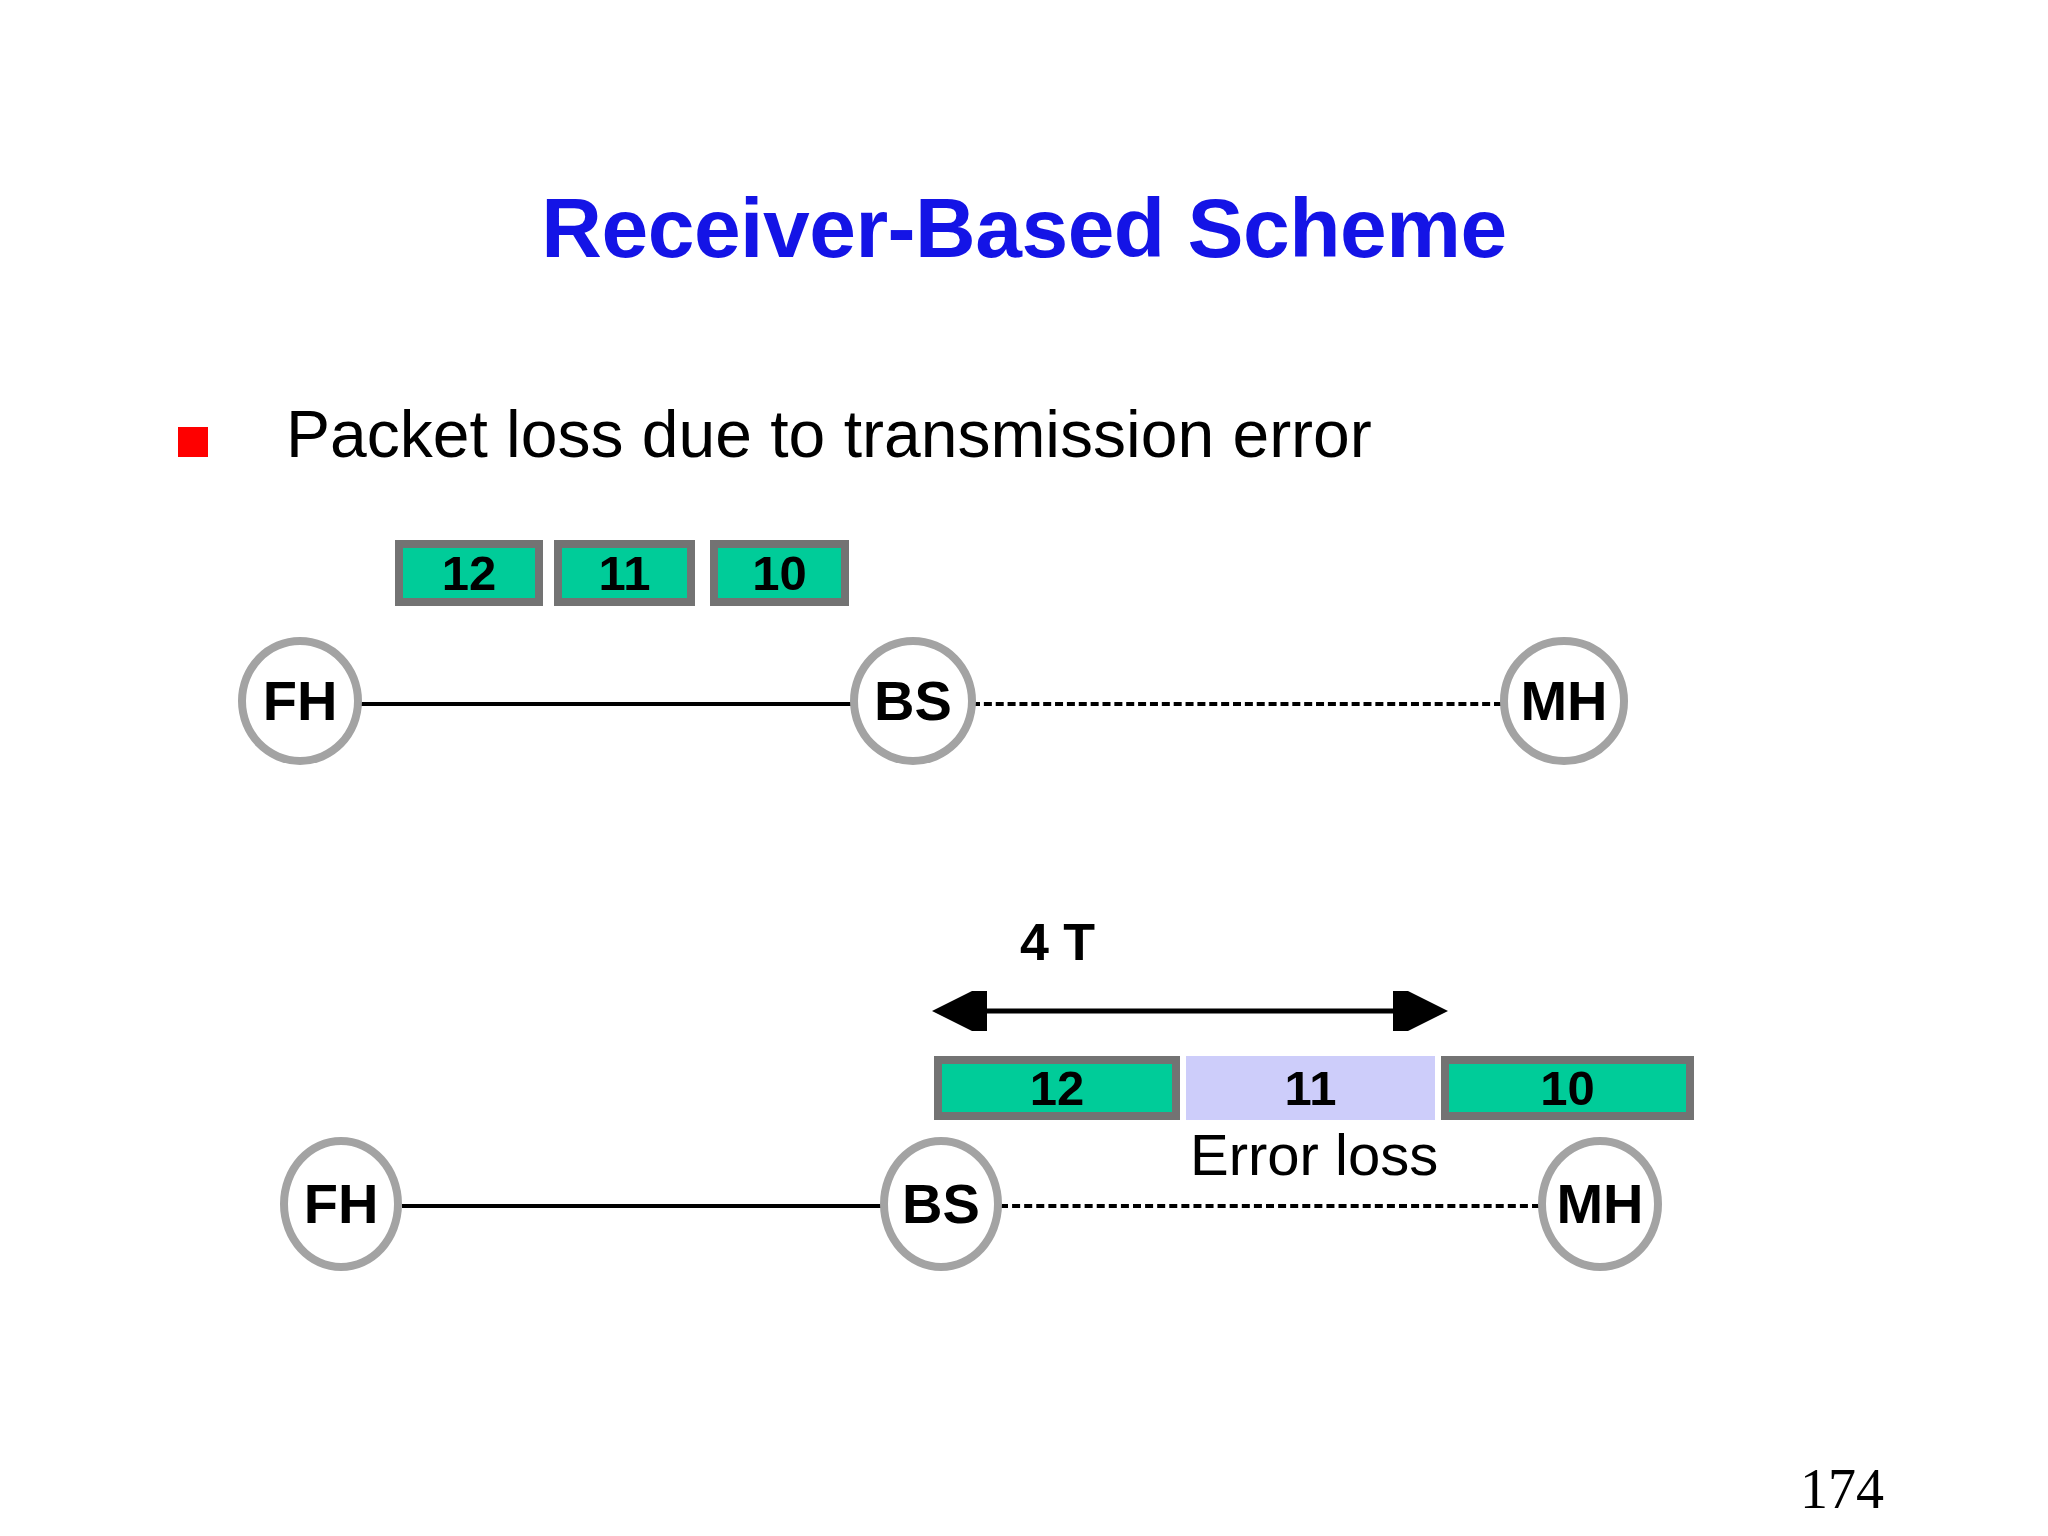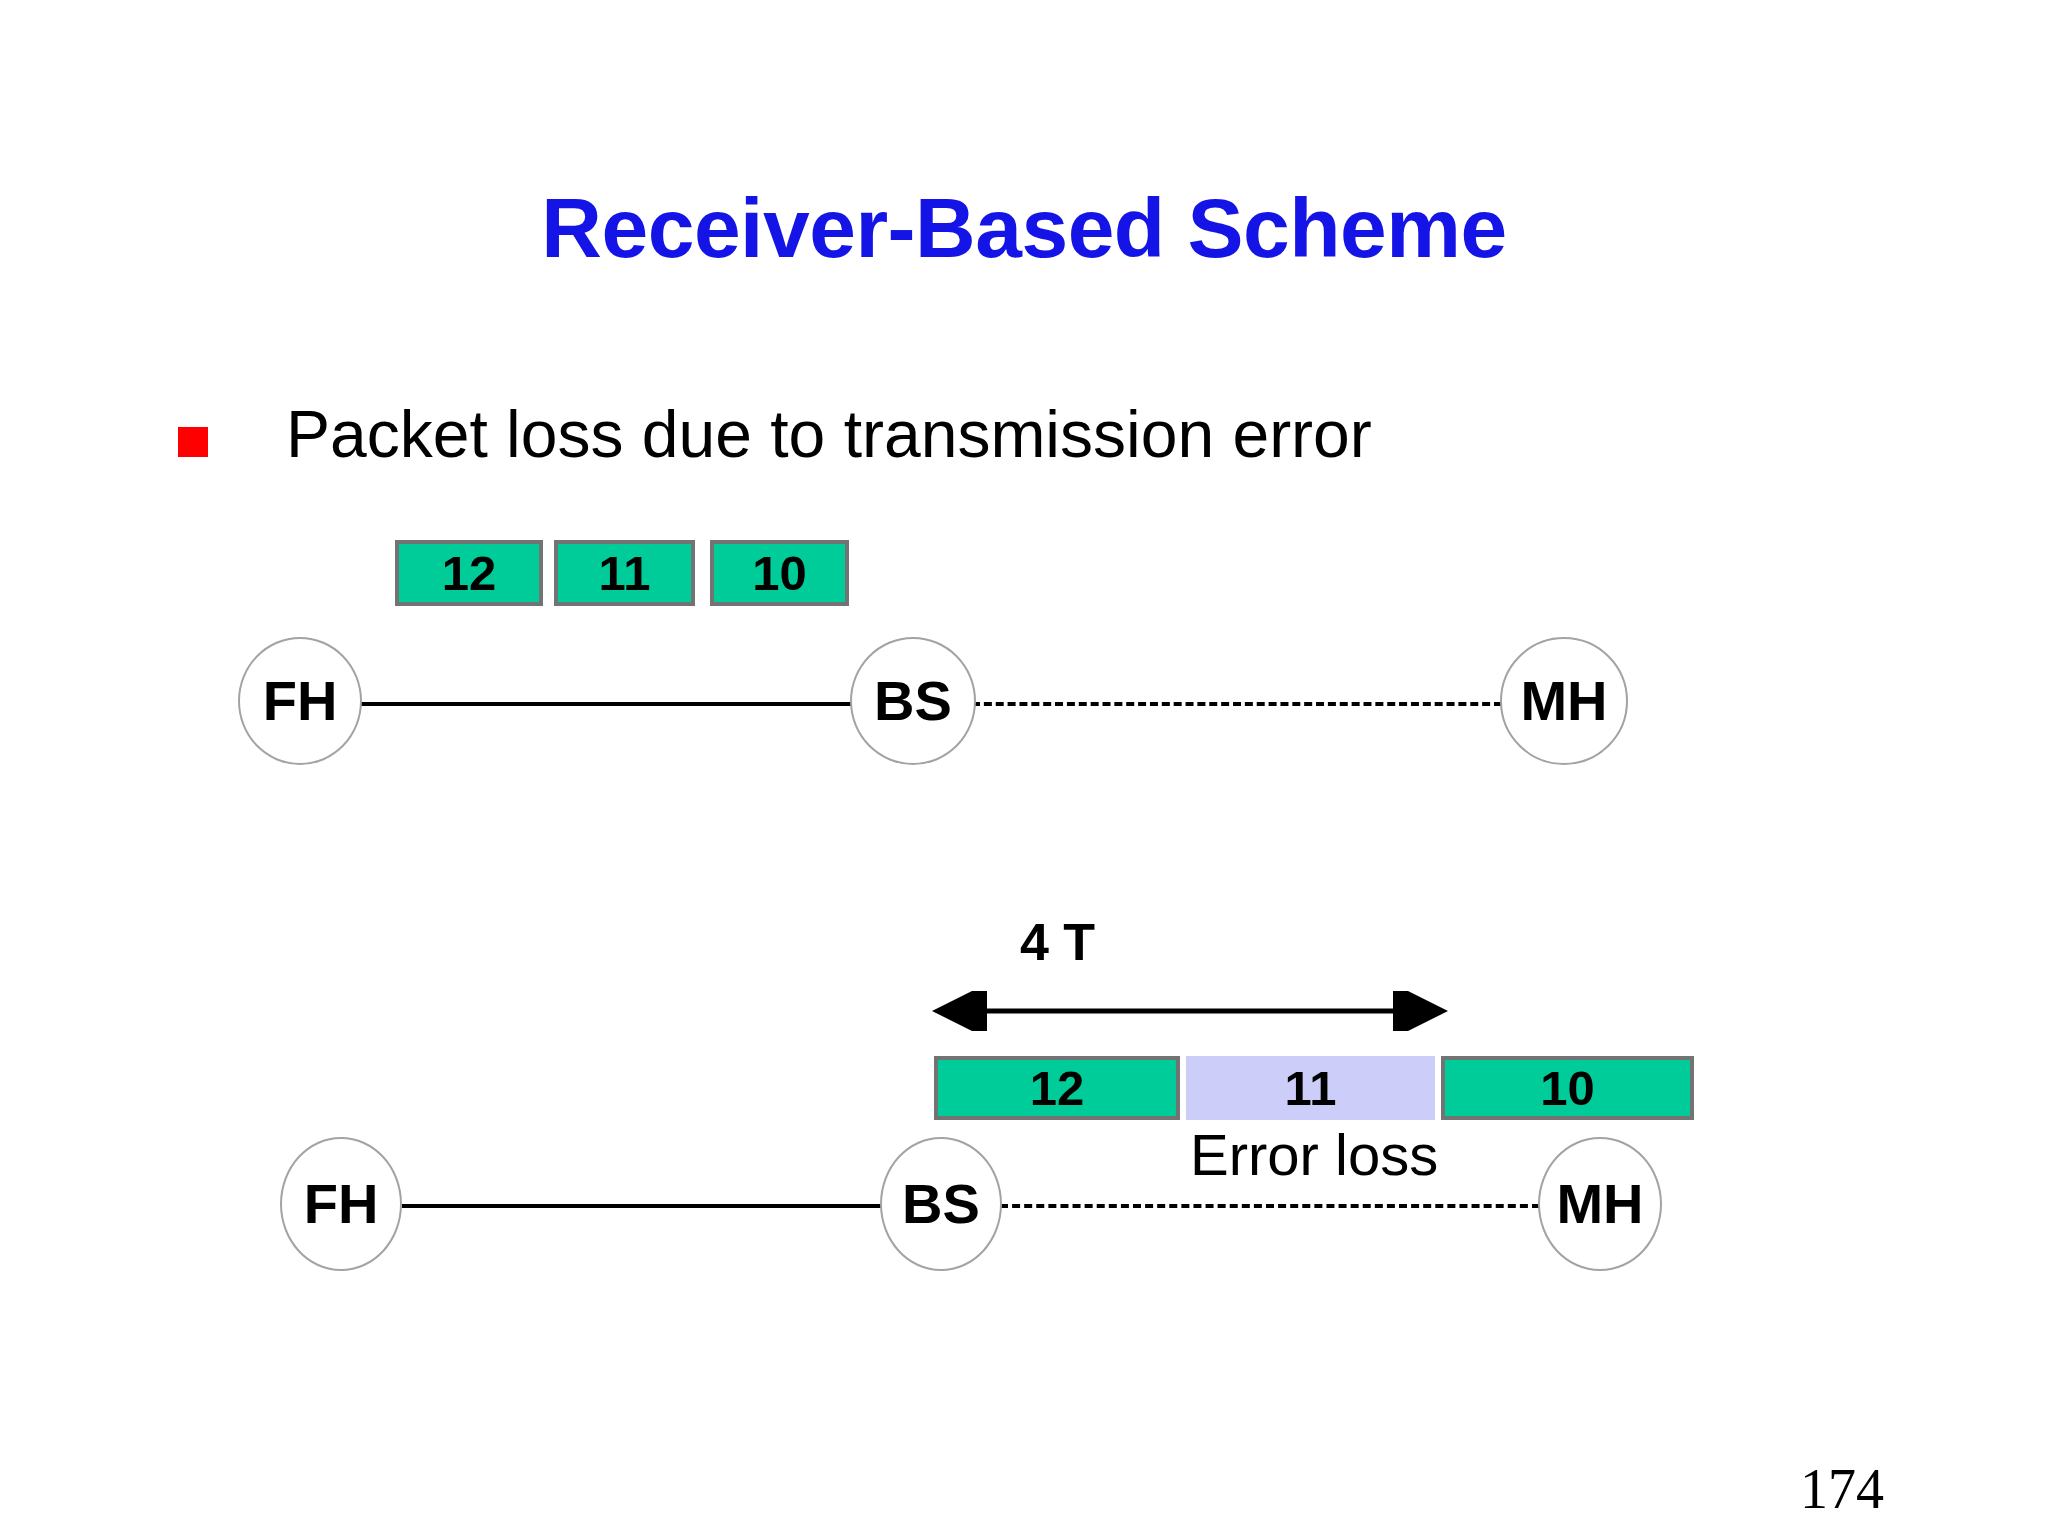--- a/index.html
+++ b/index.html
@@ -66,33 +66,33 @@
     display: flex;
     align-items: center;
     justify-content: center;
     font-size: 49px;
     font-weight: 700;
     color: #000000;
     line-height: 1;
   }
   .pkt.green {
     background: #00CC99;
-    border: 4px solid #737373;
+    border: 8px solid #737373;
   }
   .pkt.lost {
     background: #CDCDFA;
     border: none;
   }
 
   
   .node {
     position: absolute;
     box-sizing: border-box;
     background: #ffffff;
-    border: 2px solid #a3a3a3;
+    border: 8px solid #a3a3a3;
     border-radius: 50%;
     display: flex;
     align-items: center;
     justify-content: center;
     font-size: 56px;
     font-weight: 700;
     color: #000000;
     line-height: 1;
     z-index: 3;
   }

